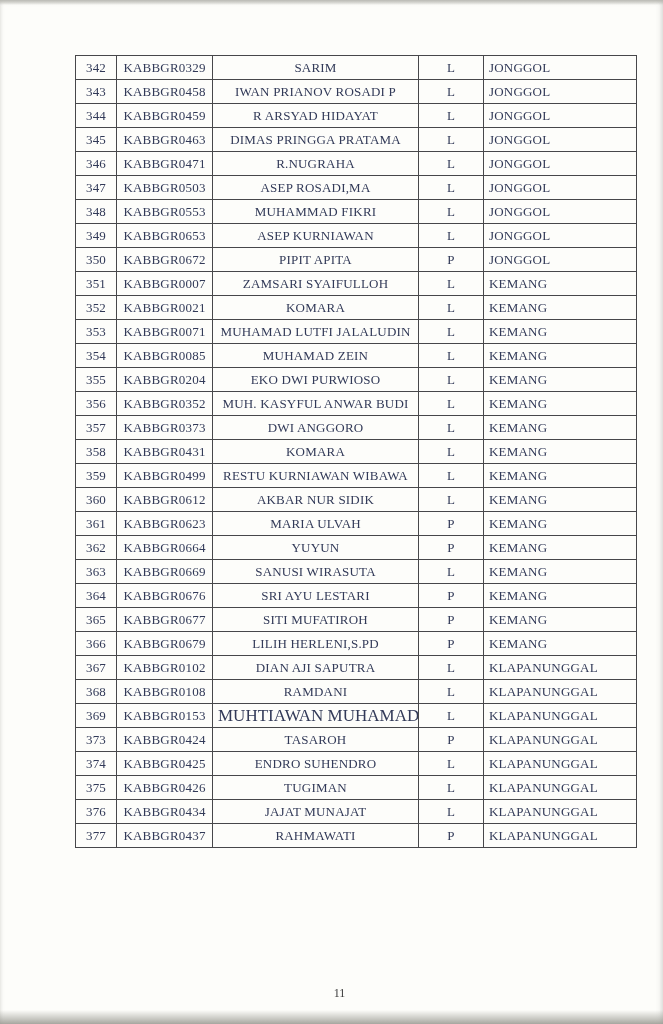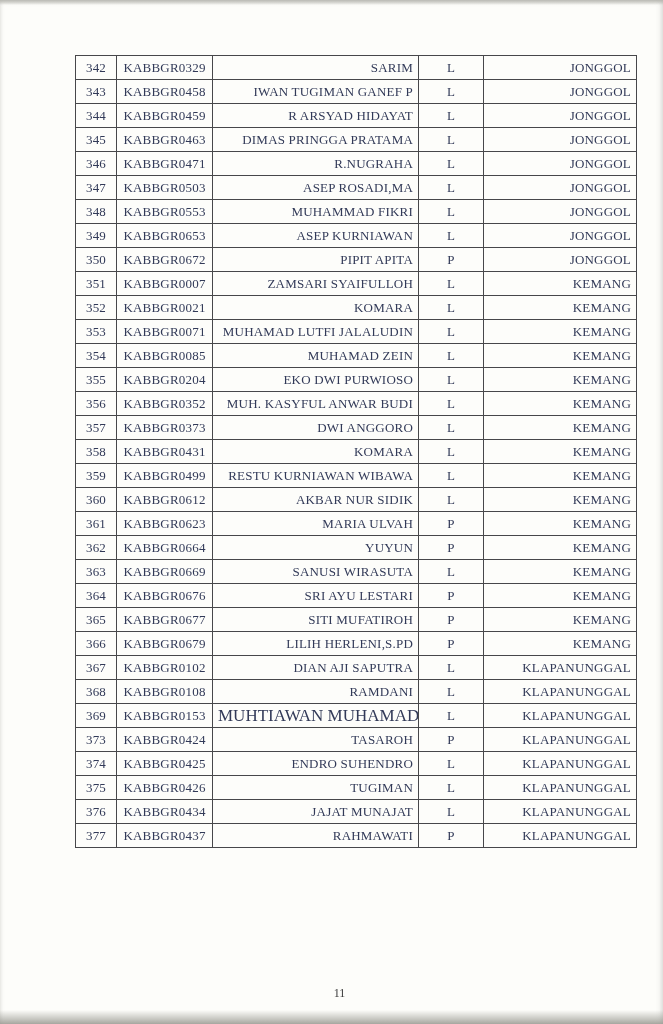--- a/index.html
+++ b/index.html
@@ -48,23 +48,23 @@
     border: 1px solid #47474a;
     height: 23px;
     padding: 0 5px;
     overflow: hidden;
     white-space: nowrap;
     line-height: 23px;
     letter-spacing: 0.2px;
   }
   td.c-no       { text-align: center; }
   td.c-id       { text-align: center; padding-left: 8px; }
-  td.c-name     { text-align: right; padding-left: 8px; }
+  td.c-name     { text-align: center; padding-left: 8px; }
   td.c-gender   { text-align: center; }
-  td.c-district { text-align: right; letter-spacing: 0.5px; }
+  td.c-district { text-align: left; letter-spacing: 0.5px; }
   td.c-name.condensed {
     font-size: 17px;
     letter-spacing: 0;
   }
   .page-number {
     position: absolute;
     top: 986px;
     left: 8px;
     width: 100%;
     text-align: center;
@@ -91,21 +91,21 @@
         <tr>
           <td class="c-no">342</td>
           <td class="c-id">KABBGR0329</td>
           <td class="c-name">SARIM</td>
           <td class="c-gender">L</td>
           <td class="c-district">JONGGOL</td>
         </tr>
         <tr>
           <td class="c-no">343</td>
           <td class="c-id">KABBGR0458</td>
-          <td class="c-name">IWAN TUGIMAN GANEF P</td>
+          <td class="c-name">IWAN PRIANOV ROSADI P</td>
           <td class="c-gender">L</td>
           <td class="c-district">JONGGOL</td>
         </tr>
         <tr>
           <td class="c-no">344</td>
           <td class="c-id">KABBGR0459</td>
           <td class="c-name">R ARSYAD HIDAYAT</td>
           <td class="c-gender">L</td>
           <td class="c-district">JONGGOL</td>
         </tr>

